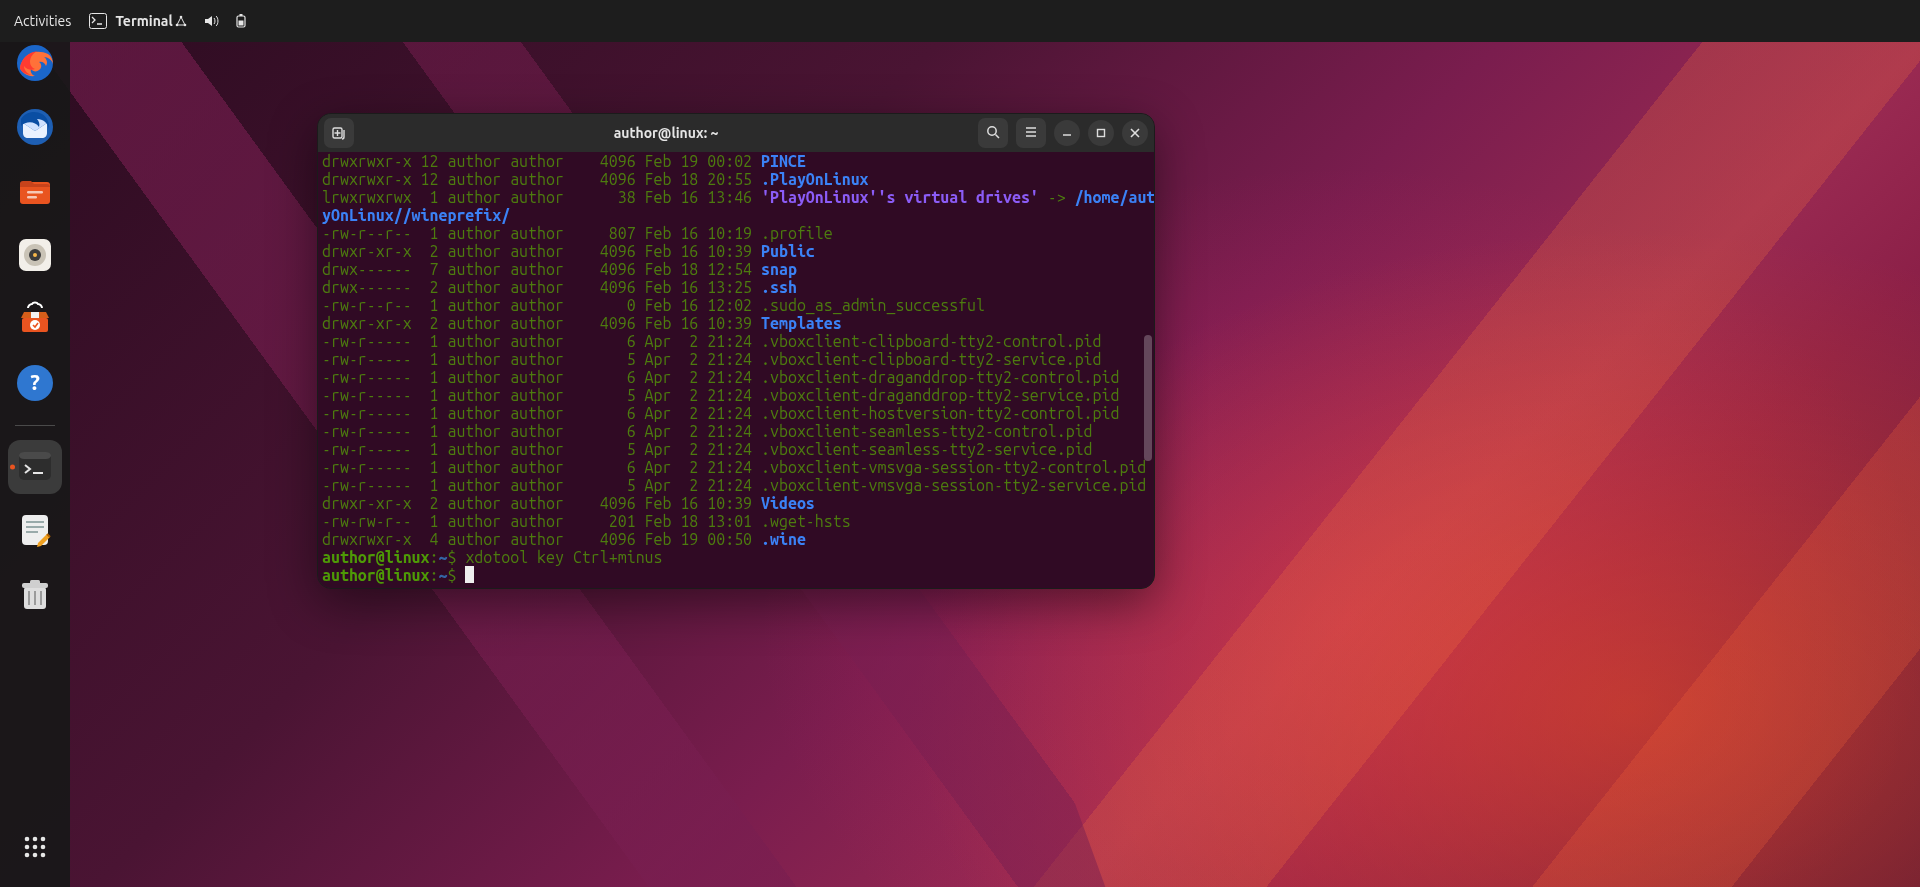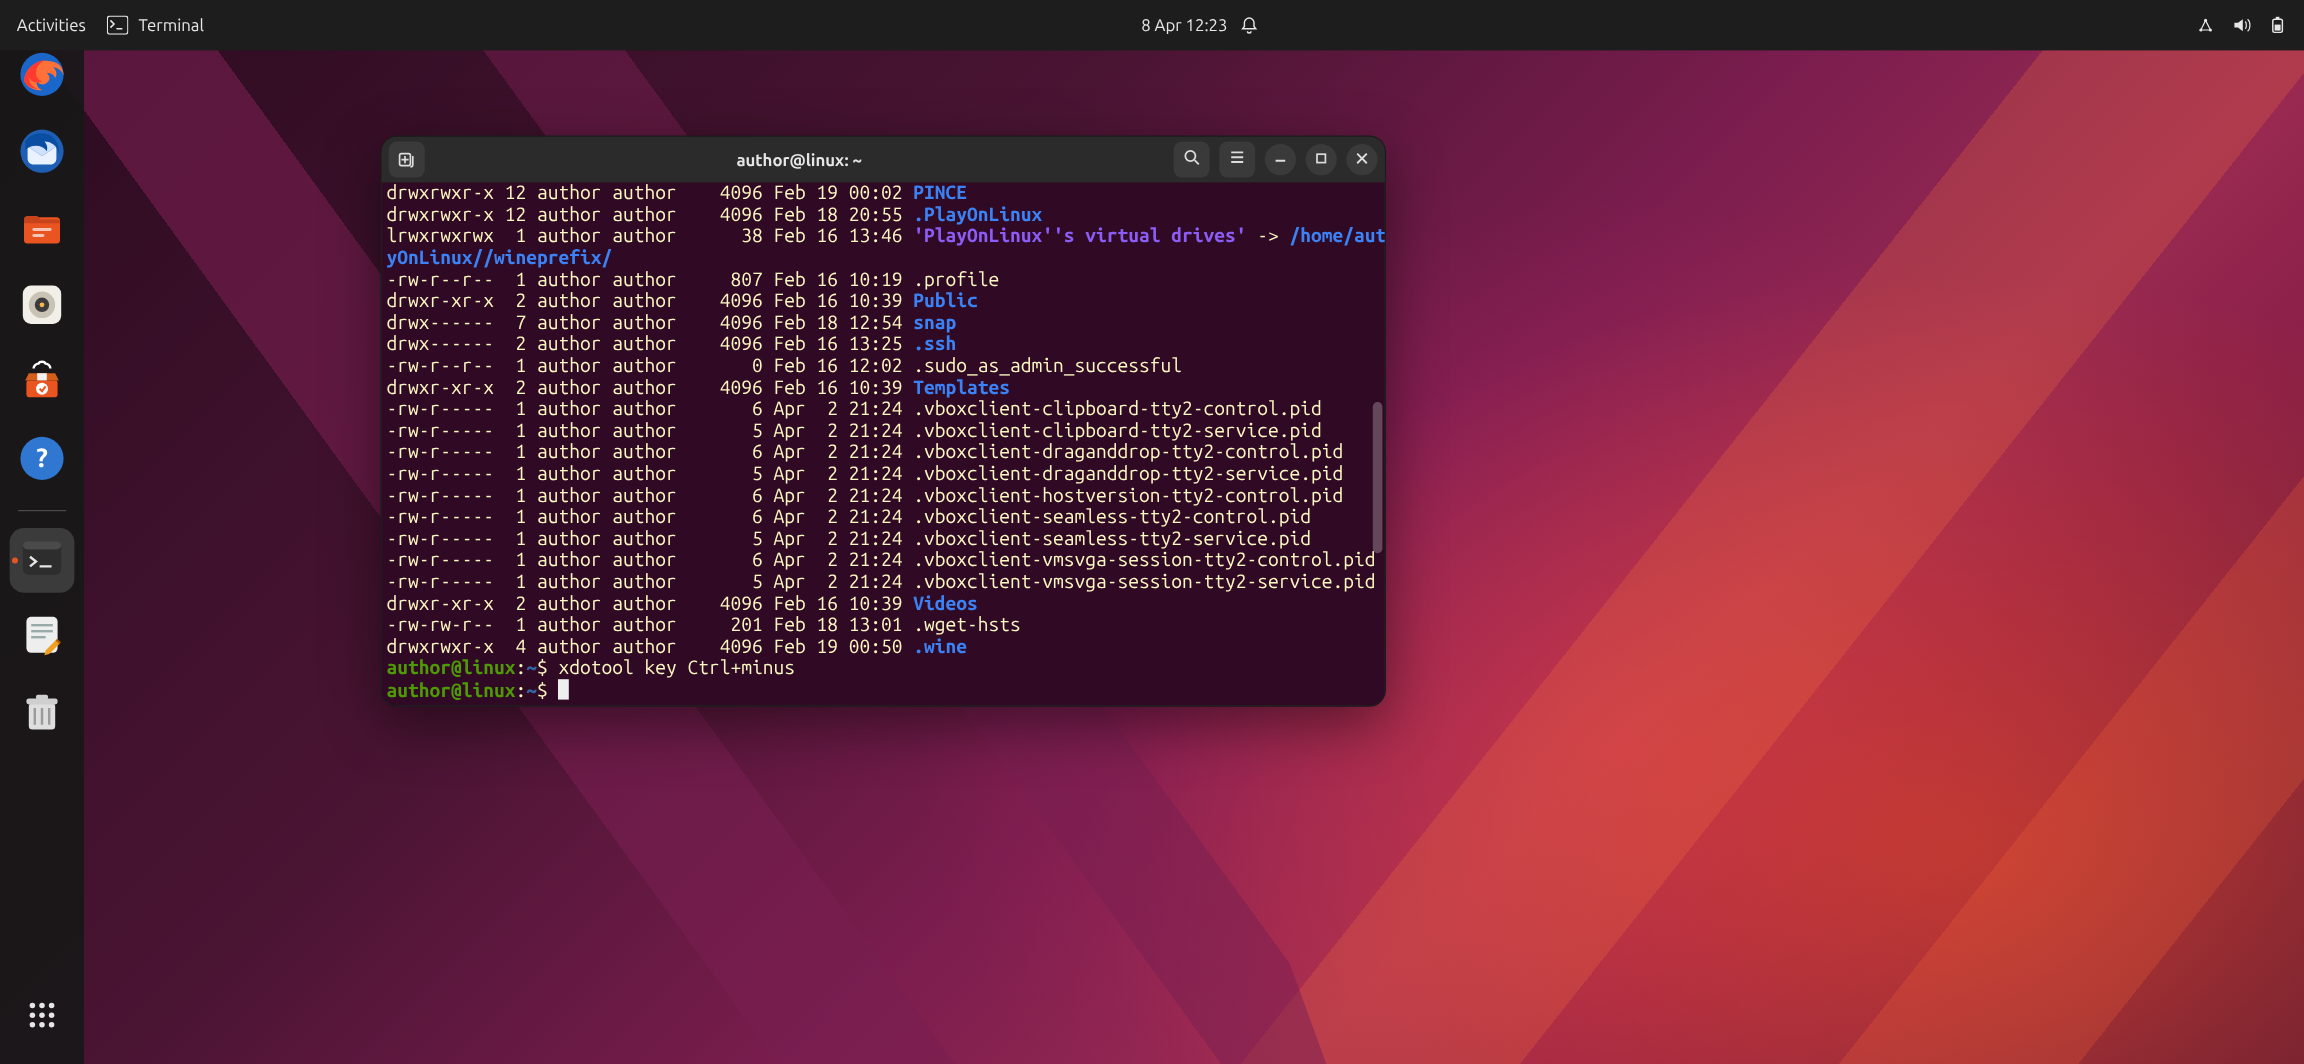--- a/index.html
+++ b/index.html
@@ -32,21 +32,21 @@
   .topbar {
     position: absolute; top: 0; left: 0; right: 0; height: 42px;
     background: #1d1d1d; color: #e6e6e6; font-size: 14px;
     display: flex; align-items: center; padding: 0 14px 0 14px;
     z-index: 1000;
   }
   .topbar .left, .topbar .center, .topbar .right { display: flex; align-items: center; gap: 18px; }
   .topbar .left { flex: 0 0 auto; }
   .topbar .center { flex: 1 1 auto; justify-content: center; gap: 10px; }
   .topbar .right { flex: 0 0 auto; gap: 14px; }
-  .topbar .app-indicator { display: flex; align-items: center; gap: 8px; }
+  .topbar .app-indicator { display: flex; align-items: center; gap: 8px; font-weight: bold; }
   .topbar svg { display: block; }
   .tb-item { cursor: pointer; }
 
   
   .dock {
     position: absolute; top: 27px; bottom: 0; left: 0; width: 70px;
     background: rgba(24,24,24,0.92);
     display: flex; flex-direction: column; align-items: center;
     padding-top: 10px; gap: 10px; z-index: 900;
   }
@@ -94,21 +94,21 @@
   .term-body {
     flex: 1 1 auto; background: #300a24; color: #eeeeee;
     font-family: "Ubuntu Mono", "DejaVu Sans Mono", monospace;
     font-size: 16px; line-height: 18px; white-space: pre;
     padding: 0 4px 8px 4px; overflow: hidden; position: relative;
   }
   .term-body .scroll-thumb {
     position: absolute; right: 2px; top: 42%; width: 8px; height: 126px;
     background: rgba(255,255,255,0.25); border-radius: 4px;
   }
-  .tc-default { color: #fef9c3; }
+  .tc-default { color: #4d7c0f; }
   .tc-dir { color: #3b82f6; font-weight: 600; }
   .tc-link-name { color: #8b5cf6; font-weight: 600; }
   .tc-green { color: #4e9a06; font-weight: 700; }
   .tc-blue { color: #3465a4; font-weight: 600; }
   .cursor {
     display: inline-block; width: 9px; height: 17px; background: #eeeeee;
     vertical-align: -2px; margin-left: 0px;
   }
   .line { display: block; }
 </style>
@@ -121,28 +121,20 @@
   <div class="left">
     <span class="tb-item">Activities</span>
     <span class="tb-item app-indicator">
       <span>
         <svg width="18" height="16" viewBox="0 0 18 16">
             <rect x="0.5" y="0.5" width="17" height="15" rx="2" fill="none" stroke="#e6e6e6"></rect>
             <path d="M3 4l3 3-3 3M8 11h5" stroke="#e6e6e6" fill="none" stroke-width="1.3"></path>
           </svg>
       </span>
       <span>Terminal</span>
-    </span>
-  </div>
-  <div class="center">
-    <span>8 Apr  12:23</span>
-    <span>
-      <svg width="16" height="16" viewBox="0 0 16 16">
-          <path d="M8 2c-2.2 0-4 1.8-4 4v3l-1.5 2h11L12 9V6c0-2.2-1.8-4-4-4zM6.5 13a1.5 1.5 0 003 0" fill="none" stroke="#e6e6e6" stroke-width="1.2"></path>
-        </svg>
     </span>
   </div>
   <div class="right">
     <span>
       <svg width="16" height="16" viewBox="0 0 16 16">
           <circle cx="4" cy="12" r="1.3" fill="#e6e6e6"></circle>
           <circle cx="12" cy="12" r="1.3" fill="#e6e6e6"></circle>
           <circle cx="8" cy="4" r="1.3" fill="#e6e6e6"></circle>
           <path d="M4 12L8 4 12 12 4 12" fill="none" stroke="#e6e6e6" stroke-width="1"></path>
         </svg>

